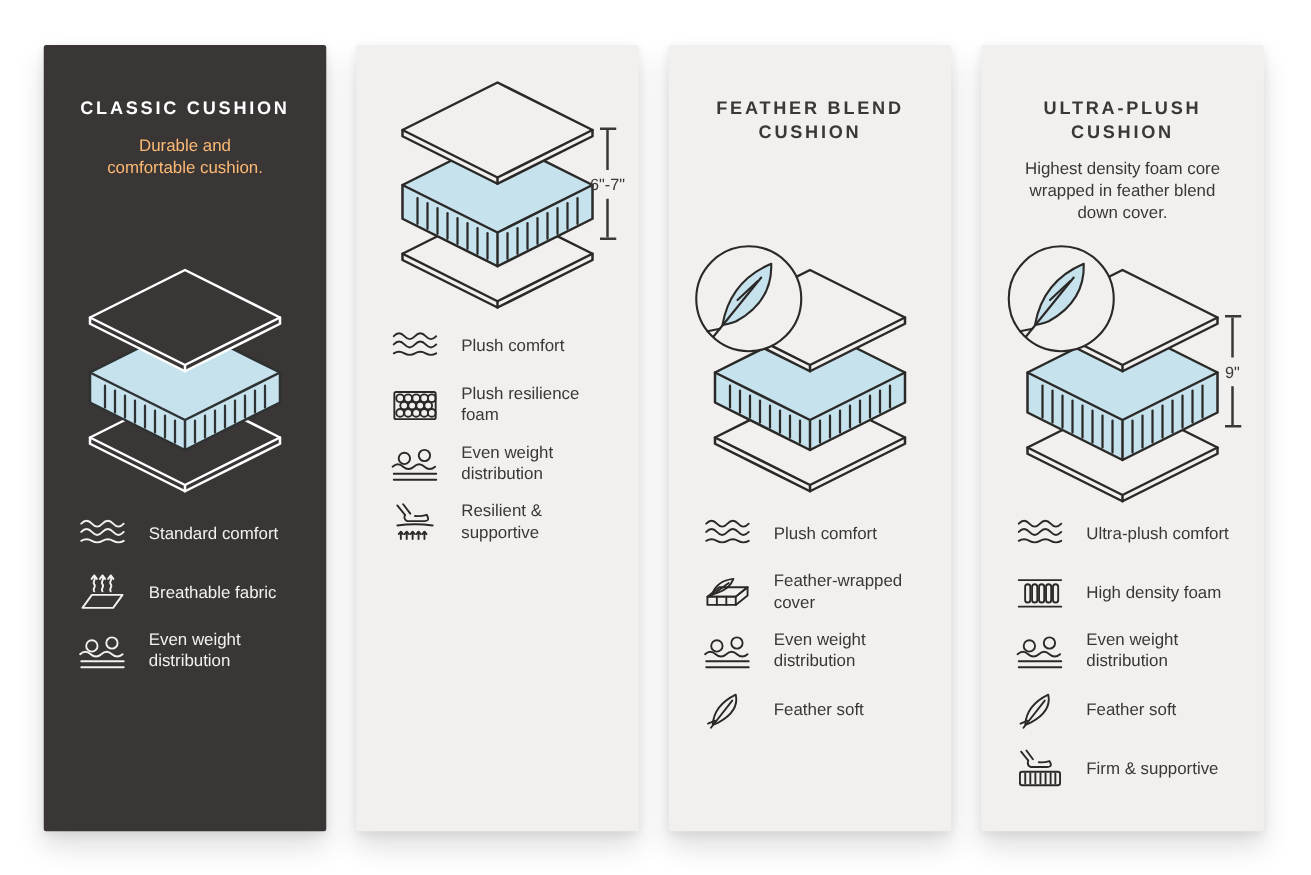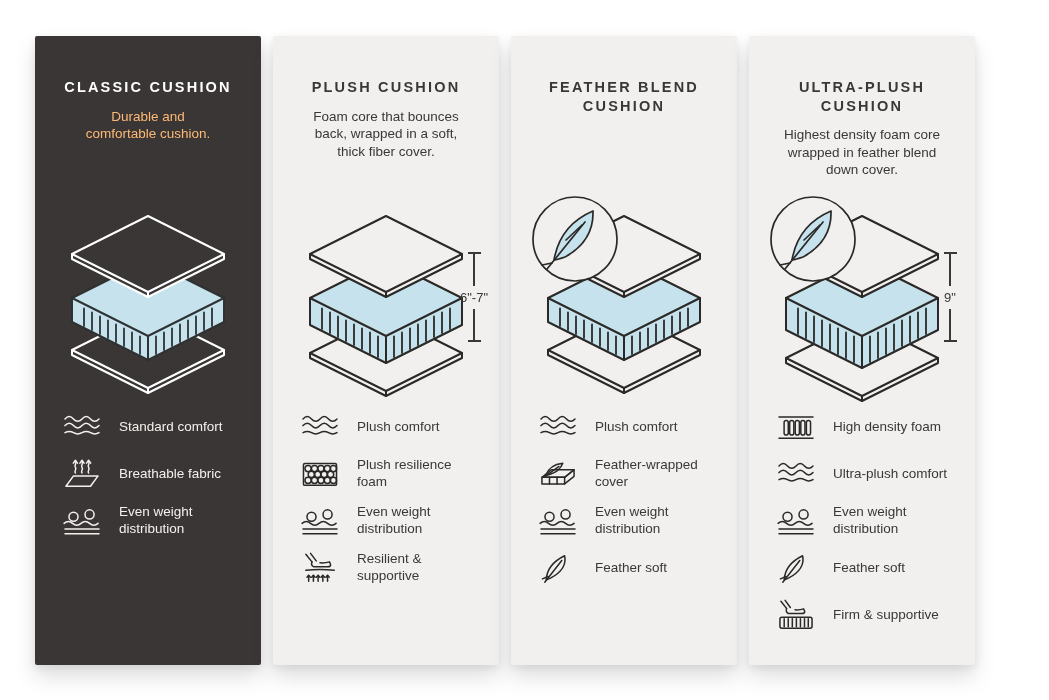--- a/index.html
+++ b/index.html
@@ -1,18 +1,18 @@
 <!DOCTYPE html>
 <html><head>
 <meta charset="utf-8">
 <style>
   html,body{margin:0;padding:0;background:#ffffff;}
   body{width:1049px;height:700px;overflow:hidden;font-family:"Liberation Sans", sans-serif;}
   .stage{position:relative;width:1049px;height:700px;background:#ffffff;}
-  .panels{position:absolute;left:35px;top:36px;display:flex;gap:12px;}
+  .panels{position:absolute;left:35px;top:36px;display:flex;gap:24px;}
   .panel{width:226px;height:629px;border-radius:2px;box-sizing:border-box;
          box-shadow:0 12px 22px rgba(0,0,0,.13), 0 3px 8px rgba(0,0,0,.07);}
   .panel[data-theme="light"]{--bg:#f1f0ee;--line:#2b2927;--mline:#2b2927;--blue:#c6e2ed;
          background:var(--bg);color:#3a3836;}
   .panel[data-theme="dark"]{--bg:#3a3635;--line:#ffffff;--mline:#2e3233;--blue:#c6e2ed;
          background:var(--bg);color:#f3f0ed;}
   .head{height:150px;box-sizing:border-box;padding:42px 14px 0;text-align:center;}
   .title{margin:0;font-size:14.5px;font-weight:700;letter-spacing:2.2px;line-height:1.28;
          white-space:pre-line;color:inherit;}
   .panel[data-theme="dark"] .title{color:#ffffff;}
@@ -115,26 +115,20 @@
                 <path d="M4 31.5 L40 31.5"></path>
               </svg>
             </span>
             <span class="feat-label">Even weight
 distribution</span>
           </div>
         </div>
     </section>
 
     <section class="panel" data-theme="light">
-      <div class="head">
-        <h2 class="title">PLUSH CUSHION</h2>
-        <p class="desc">Foam core that bounces
-back, wrapped in a soft,
-thick fiber cover.</p>
-      </div>
       <div class="illus">
         <div class="cushion">
             <svg viewBox="0 0 200 192" width="200" height="192" stroke-linejoin="round" stroke-linecap="round">
       <g fill="var(--bg)" stroke="var(--line)" stroke-width="2">
         <path d="M24 139 L100 101 L176 139 L176 144 L100 182 L24 144 Z"></path>
                 <path d="M24 139 L100 177 L176 139 M100 177 L100 182" fill="none"></path>
       </g>
       <g fill="var(--blue)" stroke="var(--mline)" stroke-width="2">
         <path d="M24 84 L100 46 L176 84 L176 111 L100 149 L24 111 Z"></path>
                 <path d="M24 84 L100 122 L176 84 M100 122 L100 149" fill="none"></path>
@@ -397,40 +391,40 @@
           <span class="seg"></span>
           <span class="mlabel">9"</span>
           <span class="seg"></span>
           <span class="cap"></span>
         </div>
       </div>
       <div class="features">
           <div class="feat-row">
             <span class="feat-ic">
               <svg viewBox="0 0 44 36" width="42" height="34" fill="none" stroke="currentColor" stroke-width="1.6" stroke-linecap="round" stroke-linejoin="round">
+                <path d="M4 9.5 q4.5 -5 9 0 q4.5 5 9 0 q4.5 -5 9 0 q4.5 5 9 0"></path>
+    <path d="M4 16.5 q4.5 -5 9 0 q4.5 5 9 0 q4.5 -5 9 0 q4.5 5 9 0"></path>
+    <path d="M4 24 q4.5 -2.6 9 0 q4.5 2.6 9 0 q4.5 -2.6 9 0 q4.5 2.6 9 0"></path>
+              </svg>
+            </span>
+            <span class="feat-label">Ultra-plush comfort</span>
+          </div>
+          <div class="feat-row">
+            <span class="feat-ic">
+              <svg viewBox="0 0 44 36" width="42" height="34" fill="none" stroke="currentColor" stroke-width="1.6" stroke-linecap="round" stroke-linejoin="round">
                 <path d="M4 7.5 L40 7.5"></path>
                 <path d="M4 30 L40 30"></path>
     <rect x="9.4" y="11" width="4.4" height="15.5" rx="2.2"></rect>
     <rect x="15.3" y="11" width="4.4" height="15.5" rx="2.2"></rect>
     <rect x="21.2" y="11" width="4.4" height="15.5" rx="2.2"></rect>
     <rect x="27.1" y="11" width="4.4" height="15.5" rx="2.2"></rect>
     <rect x="33" y="11" width="4.4" height="15.5" rx="2.2"></rect>
               </svg>
             </span>
             <span class="feat-label">High density foam</span>
-          </div>
-          <div class="feat-row">
-            <span class="feat-ic">
-              <svg viewBox="0 0 44 36" width="42" height="34" fill="none" stroke="currentColor" stroke-width="1.6" stroke-linecap="round" stroke-linejoin="round">
-                <path d="M4 9.5 q4.5 -5 9 0 q4.5 5 9 0 q4.5 -5 9 0 q4.5 5 9 0"></path>
-    <path d="M4 16.5 q4.5 -5 9 0 q4.5 5 9 0 q4.5 -5 9 0 q4.5 5 9 0"></path>
-    <path d="M4 24 q4.5 -2.6 9 0 q4.5 2.6 9 0 q4.5 -2.6 9 0 q4.5 2.6 9 0"></path>
-              </svg>
-            </span>
-            <span class="feat-label">Ultra-plush comfort</span>
           </div>
           <div class="feat-row">
             <span class="feat-ic">
               <svg viewBox="0 0 44 36" width="42" height="34" fill="none" stroke="currentColor" stroke-width="1.6" stroke-linecap="round" stroke-linejoin="round">
                 <circle cx="13" cy="13.5" r="4.8"></circle>
                 <circle cx="30" cy="11" r="4.8"></circle>
     <path d="M3 20.5 q4.5 -4 9 0 q4.5 4 9 0 q4.5 -4 9 0 q4.5 4 9 0"></path>
     <path d="M4 26.5 L40 26.5"></path>
                 <path d="M4 31.5 L40 31.5"></path>
               </svg>

